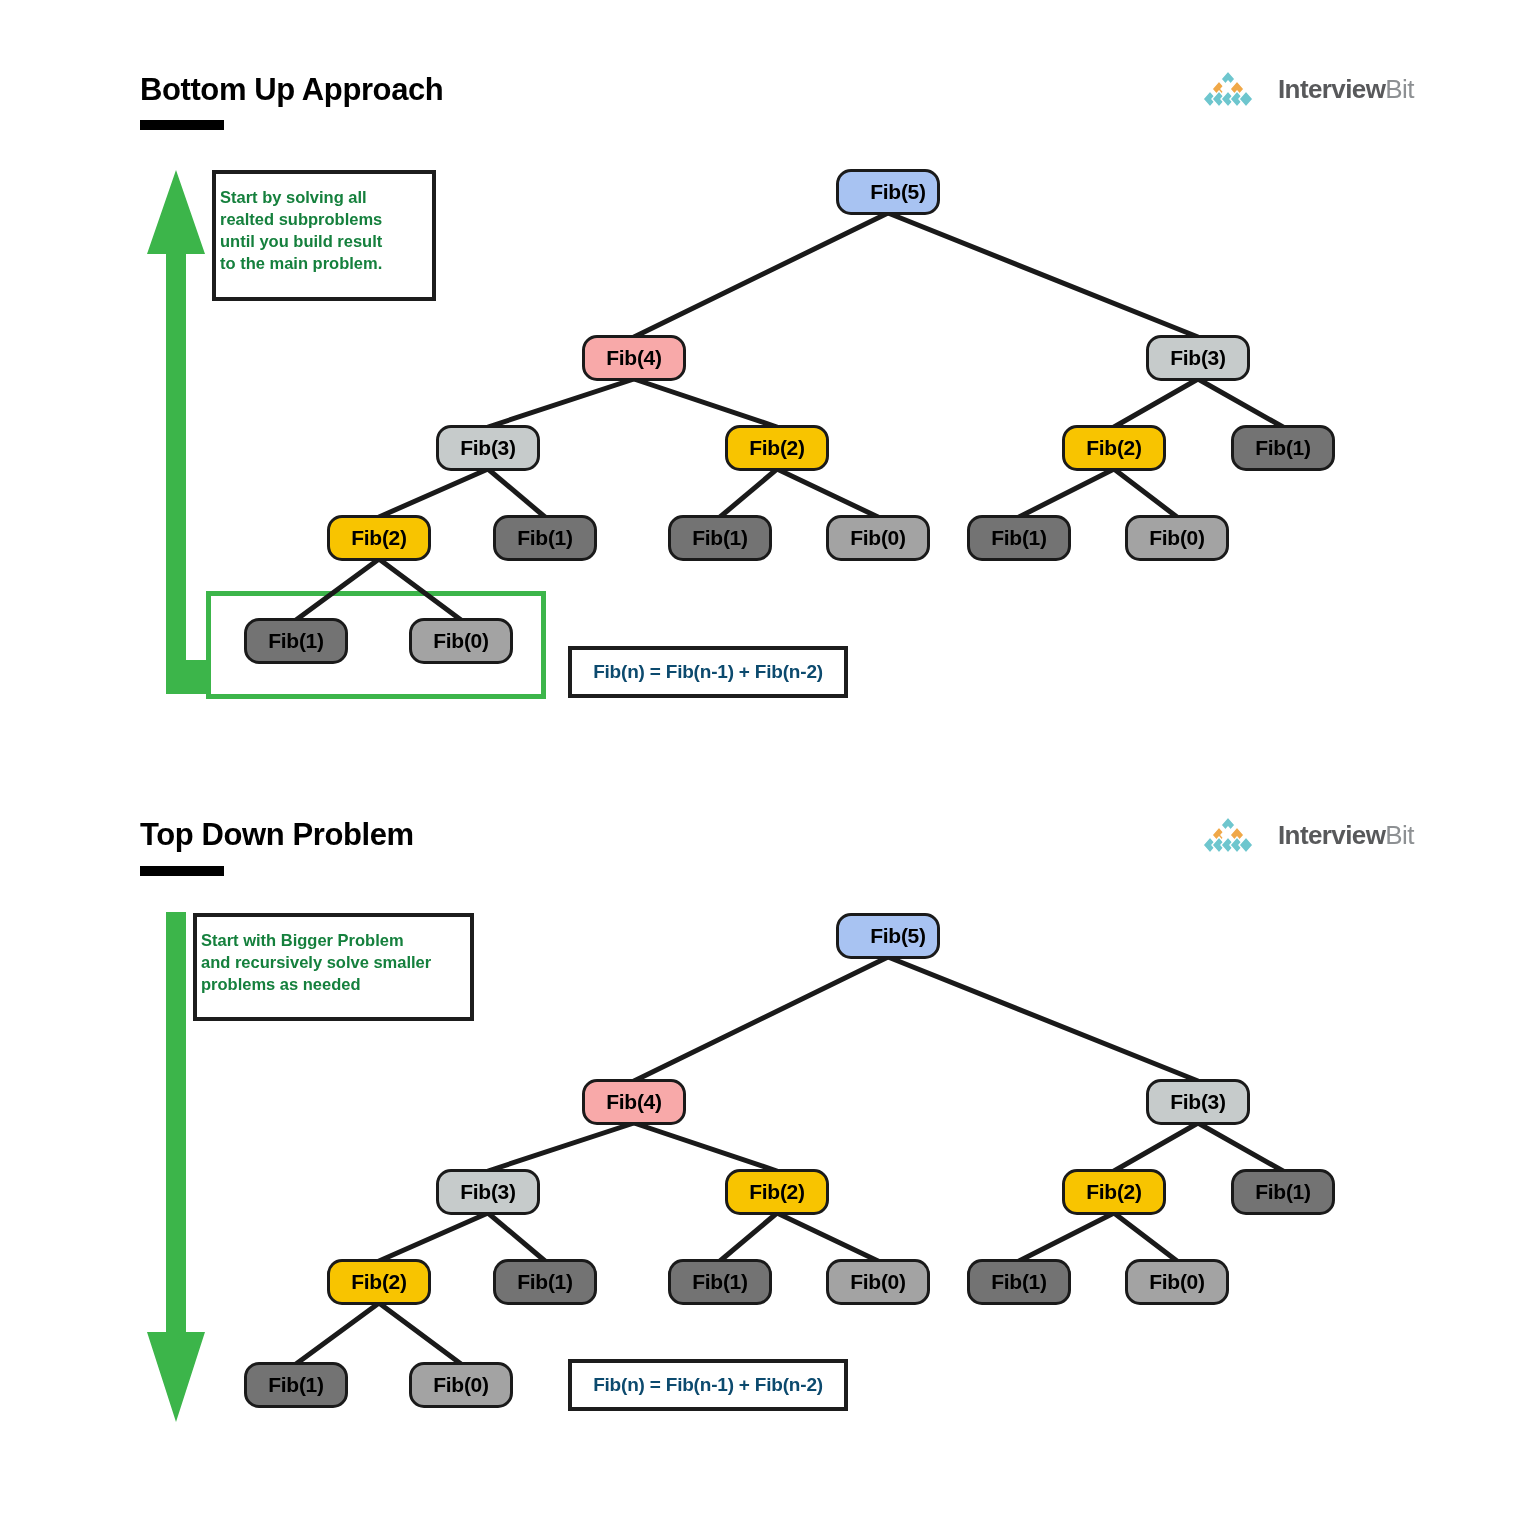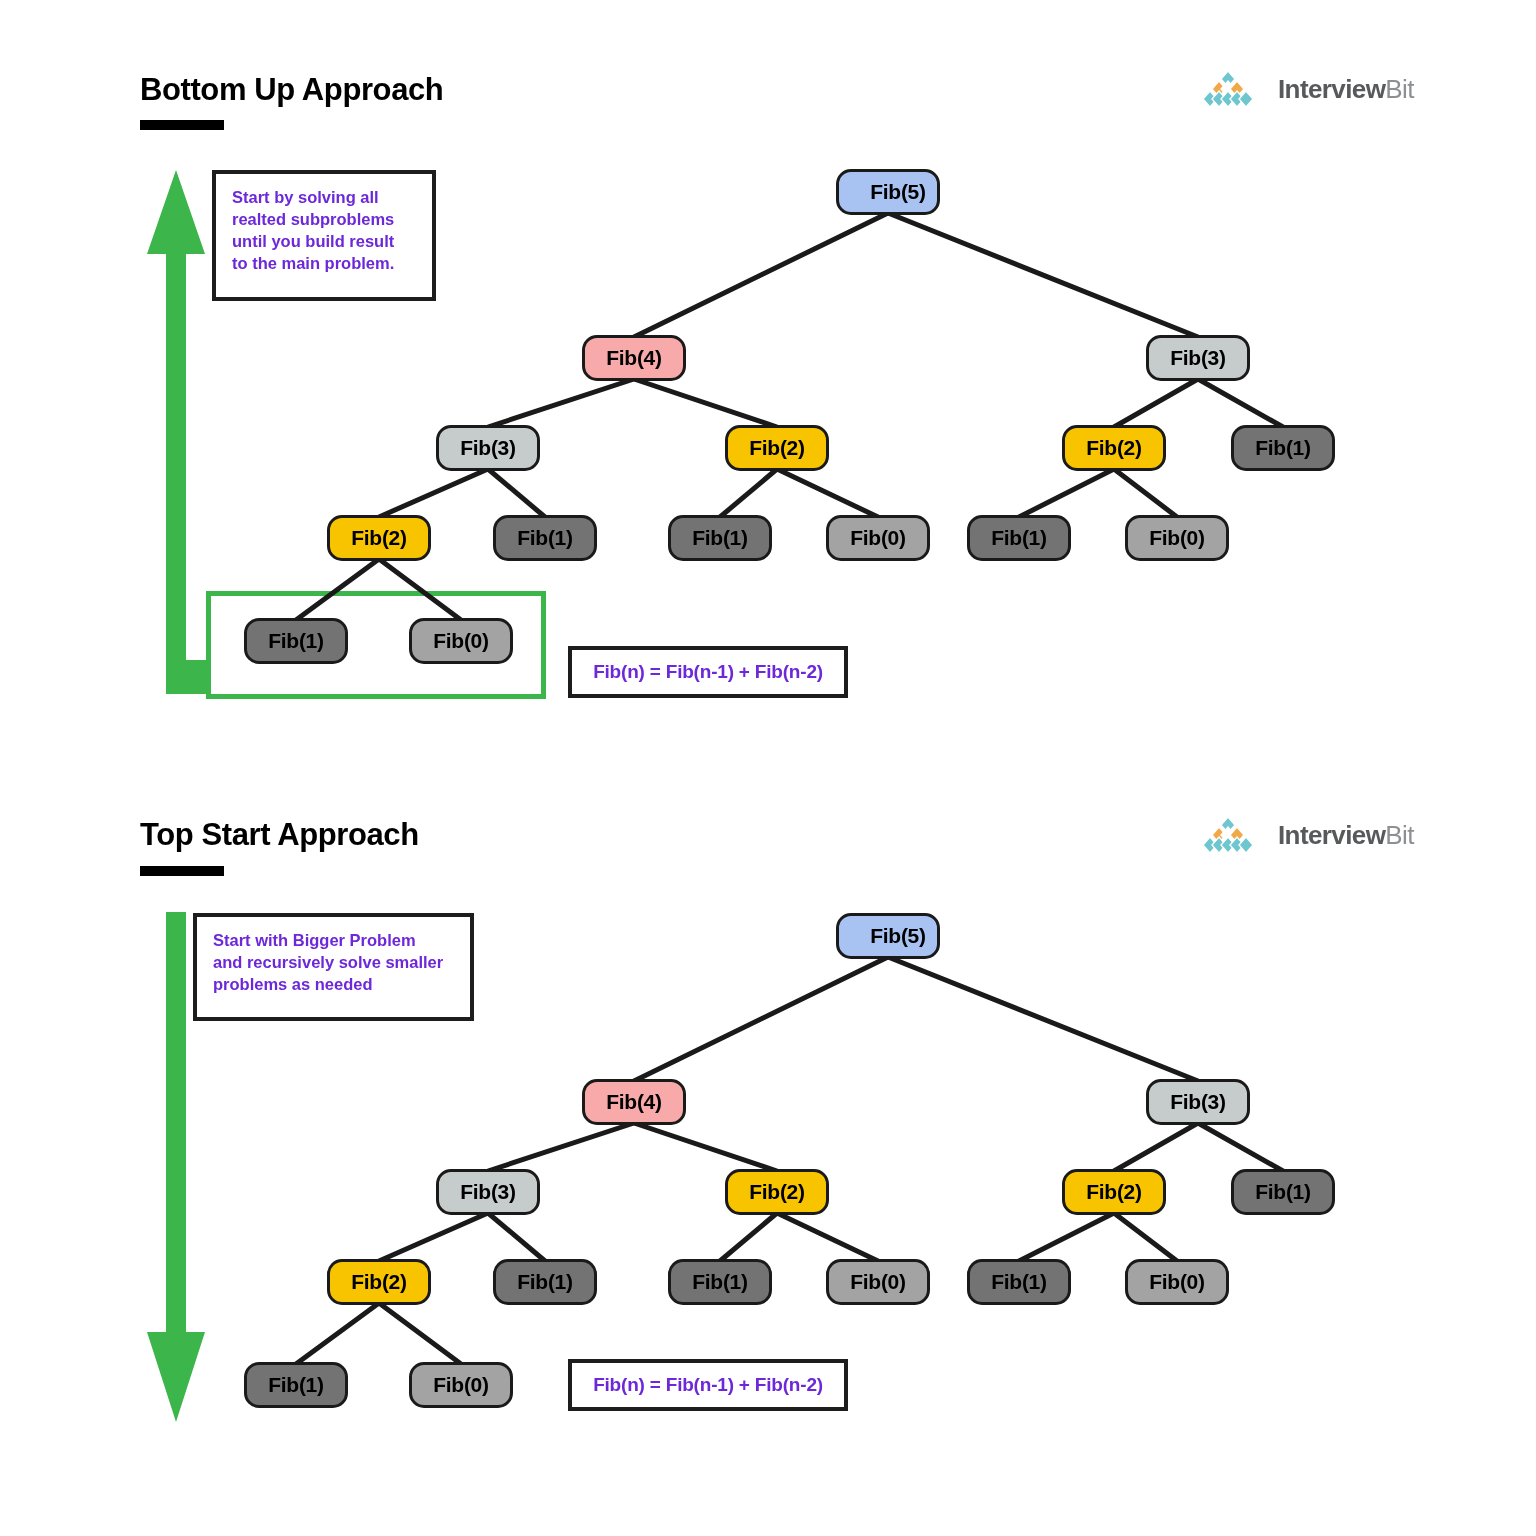--- a/index.html
+++ b/index.html
@@ -55,40 +55,40 @@
   }
   .logo-text .lt-a { color: #58595b; font-weight: bold; }
   .logo-text .lt-b { color: #8d9093; font-weight: normal; }
 
   
   .note-box {
     position: absolute;
     border: 4px solid #1d1d1d;
     background: #ffffff;
     box-sizing: border-box;
-    padding: 13px 14px 12px 16px;
+    padding: 13px 14px 12px 4px;
     font-size: 16.5px;
     font-weight: bold;
     line-height: 1.33;
-    color: #6d28d9;
+    color: #15803d;
   }
   .note-box .underline { }
 
   
   .formula-box {
     position: absolute;
     border: 4px solid #1d1d1d;
     background: #ffffff;
     box-sizing: border-box;
     display: flex;
     align-items: center;
     justify-content: center;
     font-size: 19px;
     font-weight: bold;
-    color: #6d28d9;
+    color: #0c4a6e;
     letter-spacing: -0.2px;
   }
 
   
   .green-arrow {
     position: absolute;
   }
 
   
   .highlight-box {
@@ -203,21 +203,21 @@
         <div class="node n-white" style="left: 826px; top: 515px; width: 104px; height: 46px;">Fib(0)</div>
         <div class="node n-teal" style="left: 967px; top: 515px; width: 104px; height: 46px;">Fib(1)</div>
         <div class="node n-white" style="left: 1125px; top: 515px; width: 104px; height: 46px;">Fib(0)</div>
         <div class="node n-teal" style="left: 244px; top: 618px; width: 104px; height: 46px;">Fib(1)</div>
         <div class="node n-white" style="left: 409px; top: 618px; width: 104px; height: 46px;">Fib(0)</div>
       </div>
   </div>
 
   <div>
 
-    <div class="section-title" style="left:140px; top:817px;">Top Start Approach</div>
+    <div class="section-title" style="left:140px; top:817px;">Top Down Problem</div>
     <div class="title-rule" style="left:140px; top:866px;"></div>
 
     <div class="logo" style="left:1200px; top:816px;">
       <svg class="logo-mark" width="56" height="38" viewBox="0 0 56 38">
         <g stroke="#ffffff" stroke-width="1.4">
           <polygon points="28,1 35,9 28,17 21,9" fill="#6ec6ce"></polygon>
           <polygon points="19,11 26,19 19,27 12,19" fill="#f0a848"></polygon>
           <polygon points="28,11 35,19 28,27 21,19" fill="#ffffff"></polygon>
           <polygon points="37,11 44,19 37,27 30,19" fill="#f0a848"></polygon>
           <polygon points="10,21 17,29 10,37 3,29" fill="#6ec6ce"></polygon>

